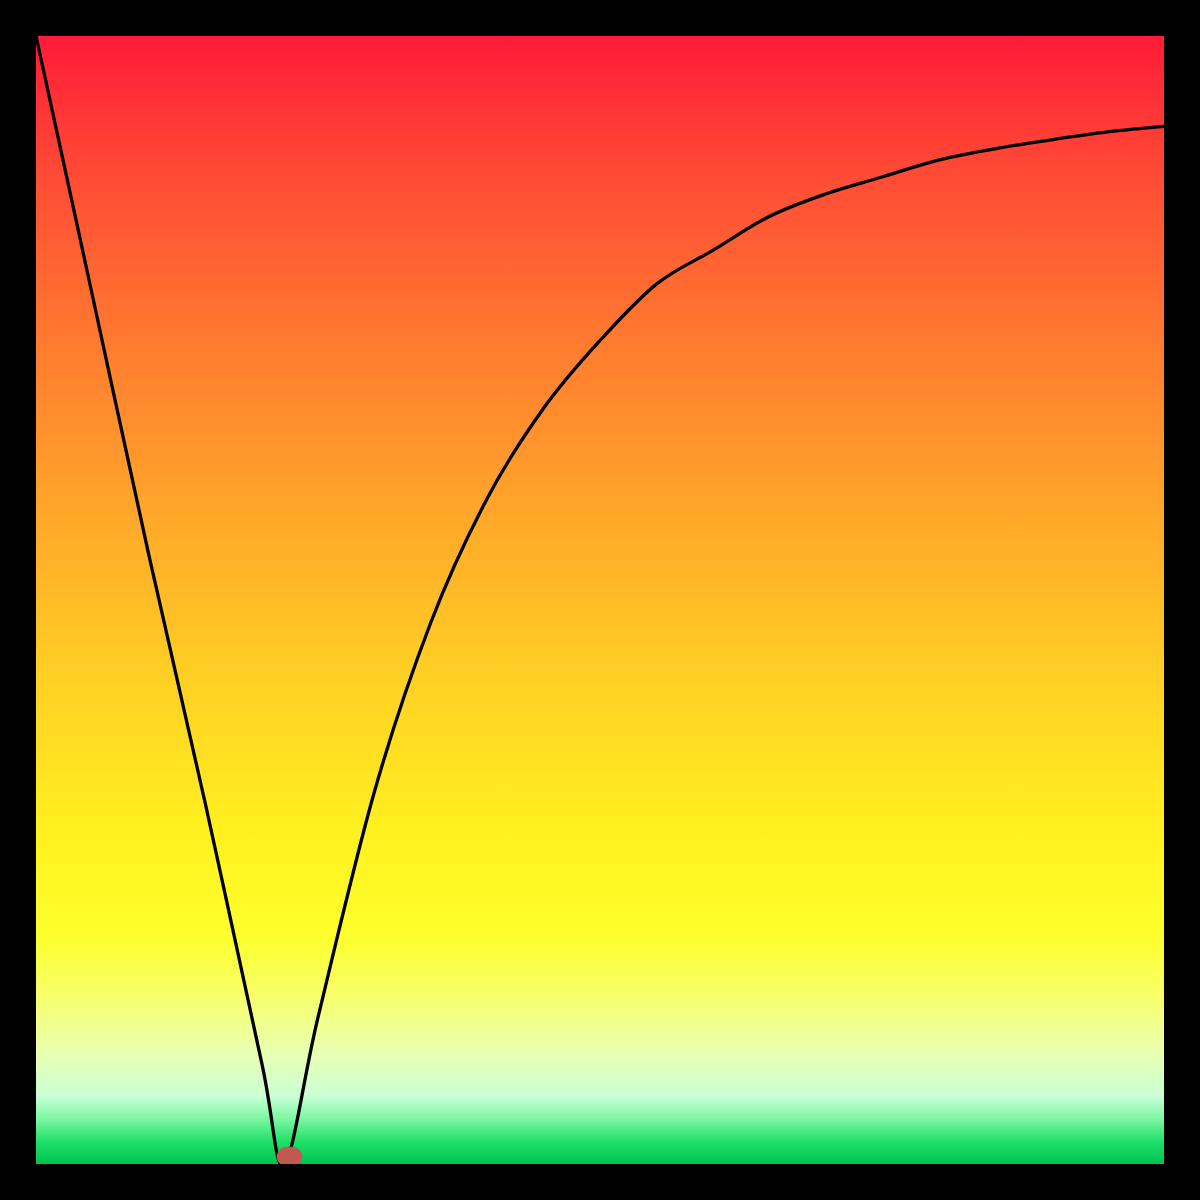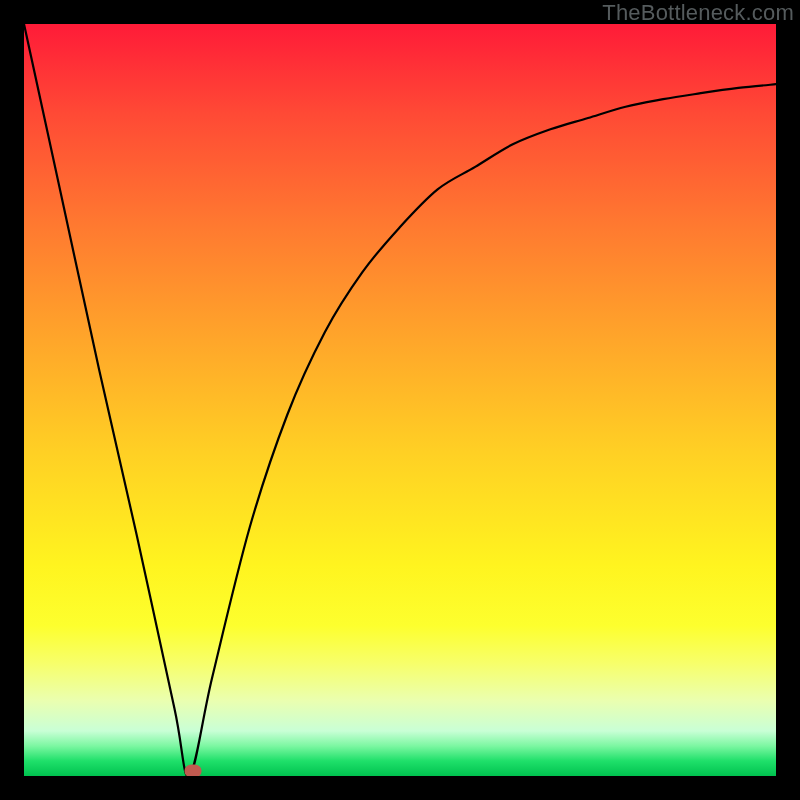--- a/index.html
+++ b/index.html
@@ -75,14 +75,13 @@
 <body>
 
 <div class="plot-wrap">
   <div class="plot-inner">
     <div class="gradient"></div>
     <svg class="curve-svg" viewBox="0 0 752 752" preserveAspectRatio="none">
       <path id="curve-path" fill="none" stroke="#000" stroke-width="2.2" stroke-linejoin="round" stroke-linecap="round" d="M 0.0 0.0 C 6.3 28.8, 25.1 115.3, 37.6 173.0 C 50.1 230.6, 62.7 289.5, 75.2 345.9 C 87.7 402.3, 100.3 455.0, 112.8 511.4 C 125.3 567.8, 141.6 644.2, 150.4 684.3 C 159.2 724.4, 159.2 757.0, 165.4 752.0 C 171.7 747.0, 178.0 695.6, 188.0 654.2 C 198.0 612.9, 213.1 547.7, 225.6 503.8 C 238.1 460.0, 250.7 423.6, 263.2 391.0 C 275.7 358.5, 288.3 332.1, 300.8 308.3 C 313.3 284.5, 325.9 265.7, 338.4 248.2 C 350.9 230.6, 363.5 216.8, 376.0 203.0 C 388.5 189.3, 401.1 175.5, 413.6 165.4 C 426.1 155.4, 438.7 150.4, 451.2 142.9 C 463.7 135.4, 476.3 126.6, 488.8 120.3 C 501.3 114.1, 513.9 109.7, 526.4 105.3 C 538.9 100.9, 551.5 97.8, 564.0 94.0 C 576.5 90.2, 589.1 85.9, 601.6 82.7 C 614.1 79.6, 626.7 77.5, 639.2 75.2 C 651.7 72.9, 664.3 71.1, 676.8 69.2 C 689.3 67.3, 701.9 65.4, 714.4 63.9 C 726.9 62.4, 745.7 60.8, 752.0 60.2"></path>
     </svg>
     <div id="marker" class="marker" style="left: 169.2px; top: 746.736px; background: rgb(192, 90, 80);"></div>
   </div>
-  <div class="watermark">TheBottleneck.com</div>
 </div>
 
 </body></html>

